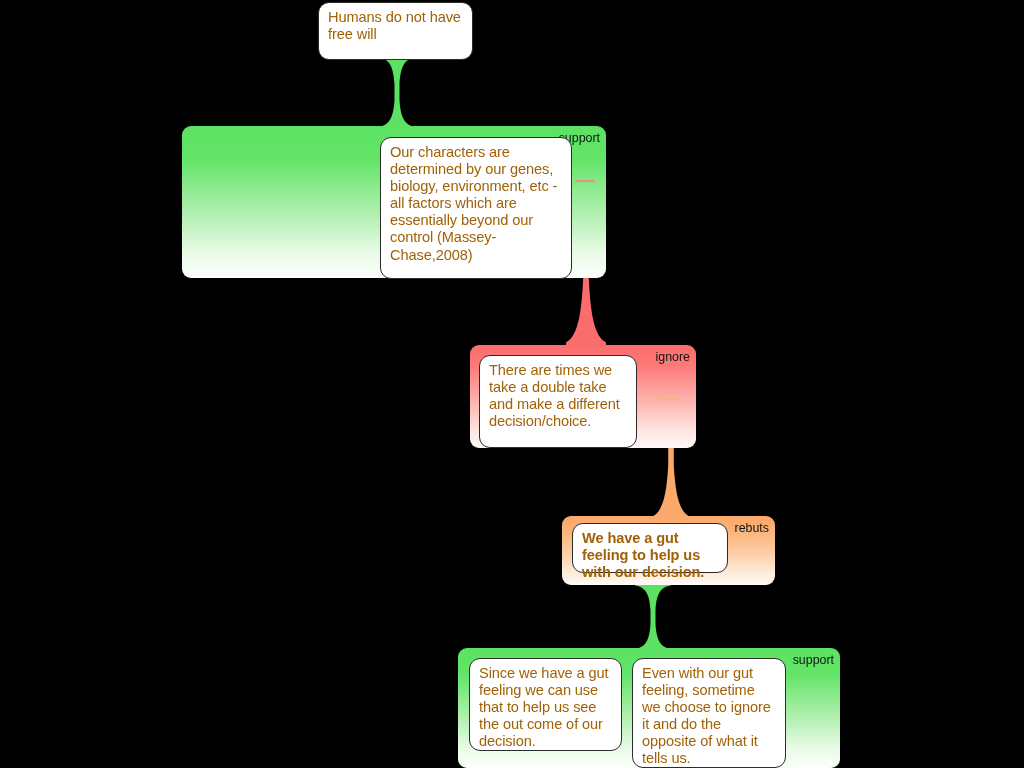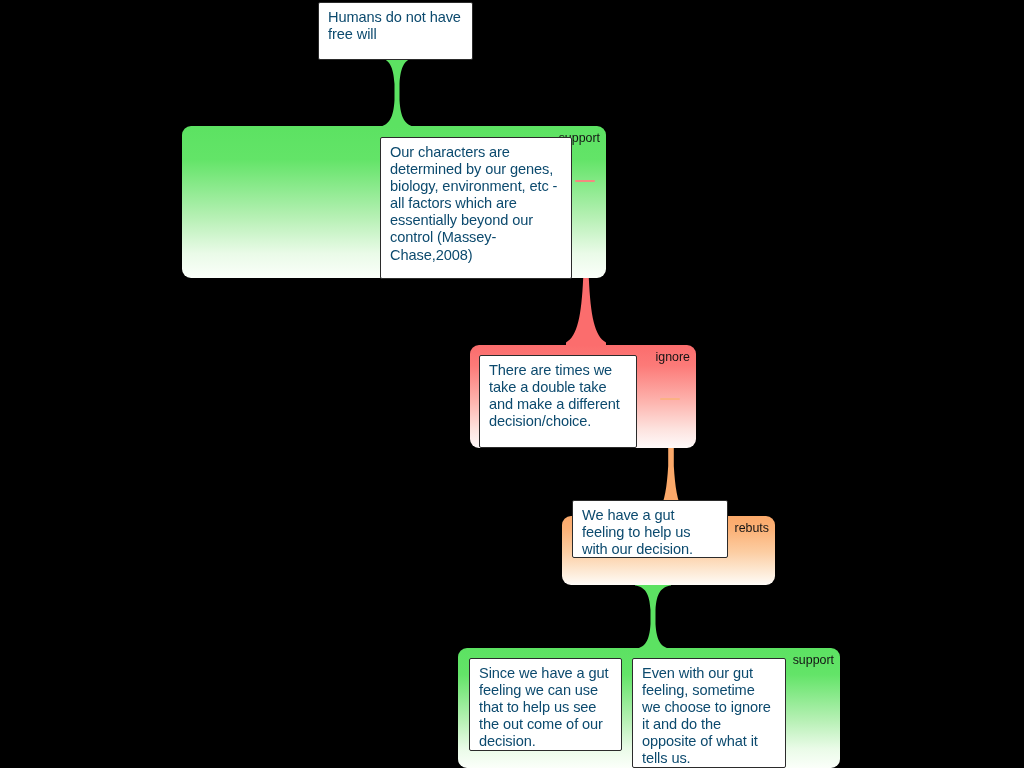--- a/index.html
+++ b/index.html
@@ -20,26 +20,26 @@
     width: 1024px;
     height: 768px;
     background: #000000;
   }
 
   
   .card {
     position: absolute;
     background: #ffffff;
     border: 1.6px solid #2b2b2b;
-    border-radius: 2px;
+    border-radius: 11px;
     box-sizing: border-box;
     padding: 6px 8px 22px 9px;
     font-size: 14.6px;
     line-height: 17.1px;
-    color: #0c4a6e;
+    color: #a16207;
     letter-spacing: -0.1px;
     z-index: 6;
   }
 
   
   .panel {
     position: absolute;
     box-sizing: border-box;
     border-radius: 9px;
     z-index: 3;
@@ -124,21 +124,21 @@
   <div class="conn" style="left:651px; top:400px; width:40px; height:120px;">
     <svg width="40" height="120" viewBox="0 0 40 120">
       <path d="M17.2,0 L22.8,0 L22.8,66 C24.6,96 28.5,113 40,117 L40,120 L0,120 L0,117 C11.5,113 15.4,96 17.2,66 Z" fill="#fba96a"></path>
     </svg>
   </div>
 
   <div class="panel rebuts" style="left:562px; top:516px; width:213px; height:69px;">
     <div class="panel-label">rebuts</div>
   </div>
 
-  <div class="card" style="left:572px; top:500px; width:156px; height:58px;">
+  <div class="card" style="left:572px; top:523px; width:156px; height:50px;font-weight:bold;">
     <span>We have a gut feeling to help us with our decision.</span>
   </div>
 
   <div class="conn" style="left:628px; top:582px; width:50px; height:70px;">
     <svg width="50" height="70" viewBox="0 0 50 70">
       <path d="M7,0 L43,0 L43,3.5 C33,5 28.5,11 27.5,28 L27.5,42 C28.5,59 33,65.5 43,67 L43,70 L7,70 L7,67 C17,65.5 21.5,59 22.5,42 L22.5,28 C21.5,11 17,5 7,3.5 Z" fill="#5ce262"></path>
     </svg>
   </div>
 
   <div class="panel support" style="left:458px; top:648px; width:382px; height:120px;">

